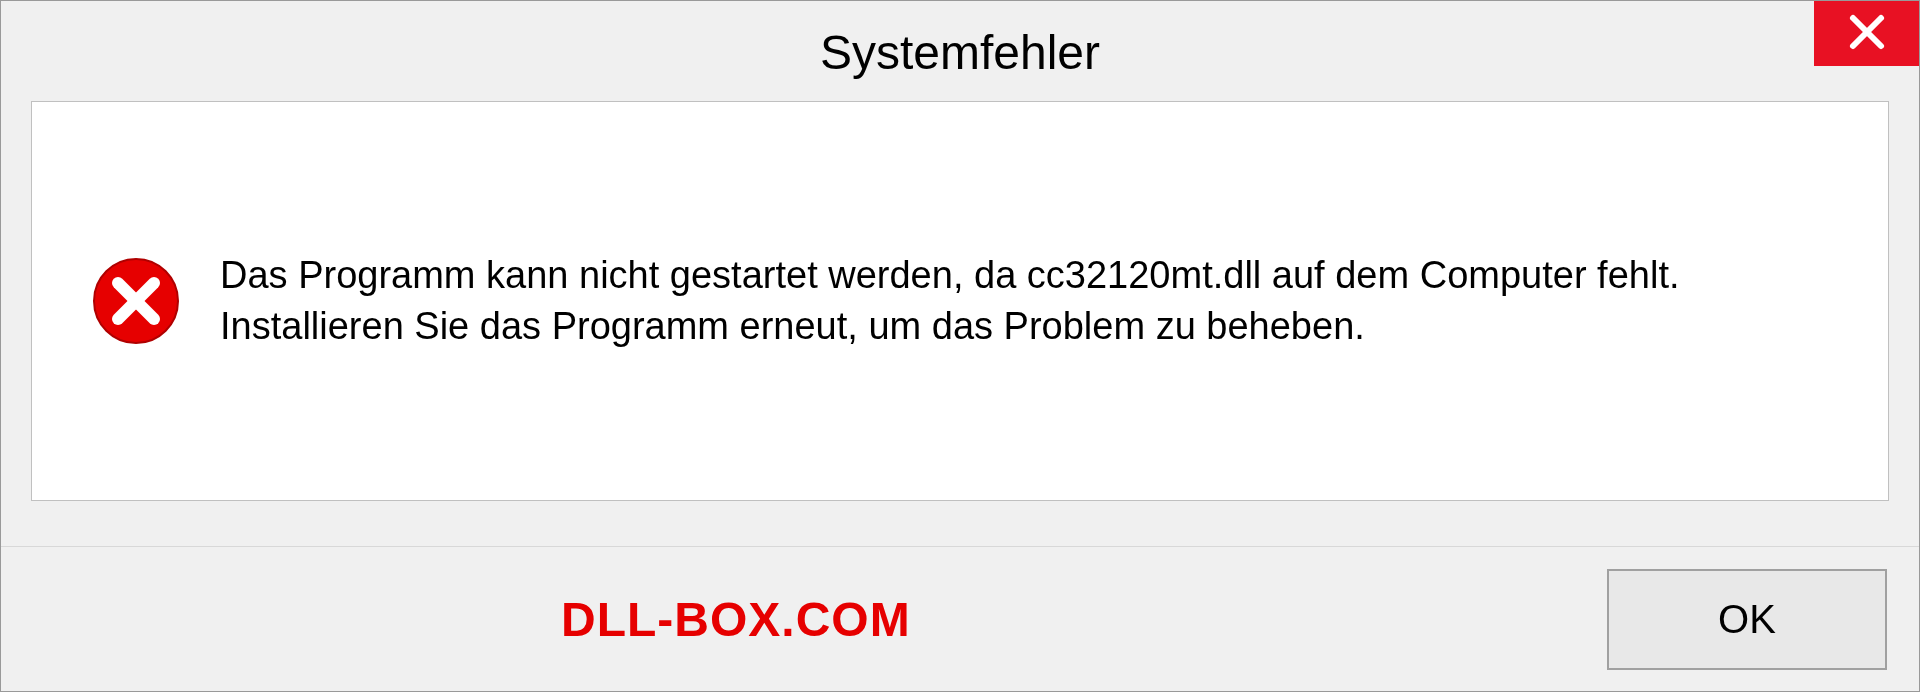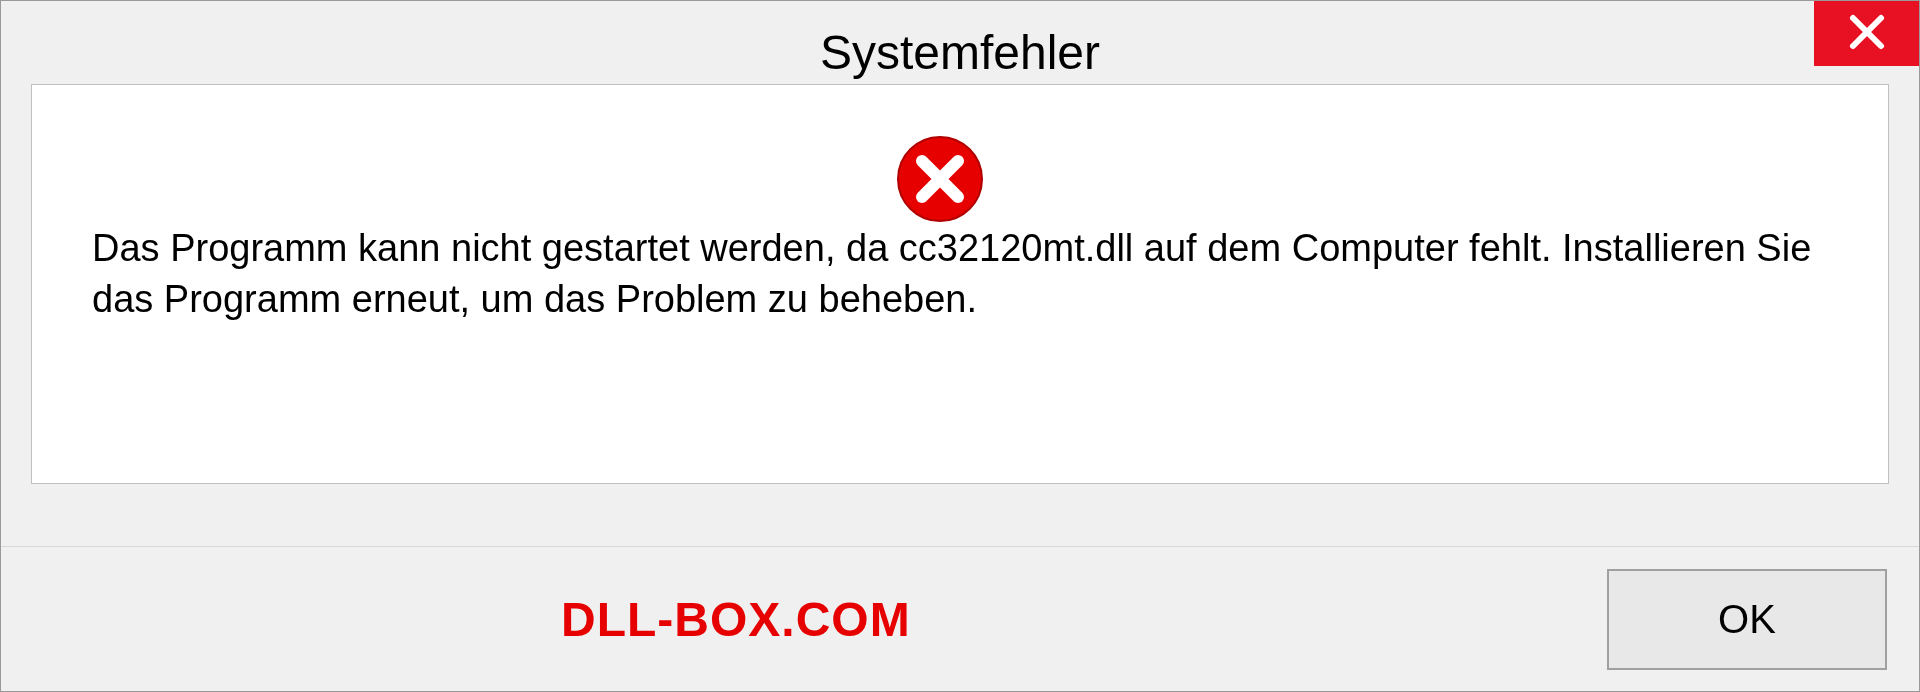--- a/index.html
+++ b/index.html
@@ -45,28 +45,27 @@
       display: flex;
       align-items: center;
       justify-content: center;
       cursor: pointer;
     }
     .close-btn svg {
       width: 40px;
       height: 40px;
     }
     .content-area {
-      margin: 3px 30px 0 30px;
+      margin: 20px 30px 0 30px;
       background: #ffffff;
       border: 1px solid #c0c0c0;
       height: 400px;
       display: flex;
       align-items: center;
-      padding: 50px 60px;
-      flex-direction: column;
+      padding: 72px 60px;
     }
     .error-icon {
       flex: 0 0 auto;
       width: 88px;
       height: 88px;
       margin-right: 40px;
     }
     .message-text {
       font-size: 38px;
       line-height: 1.35;

